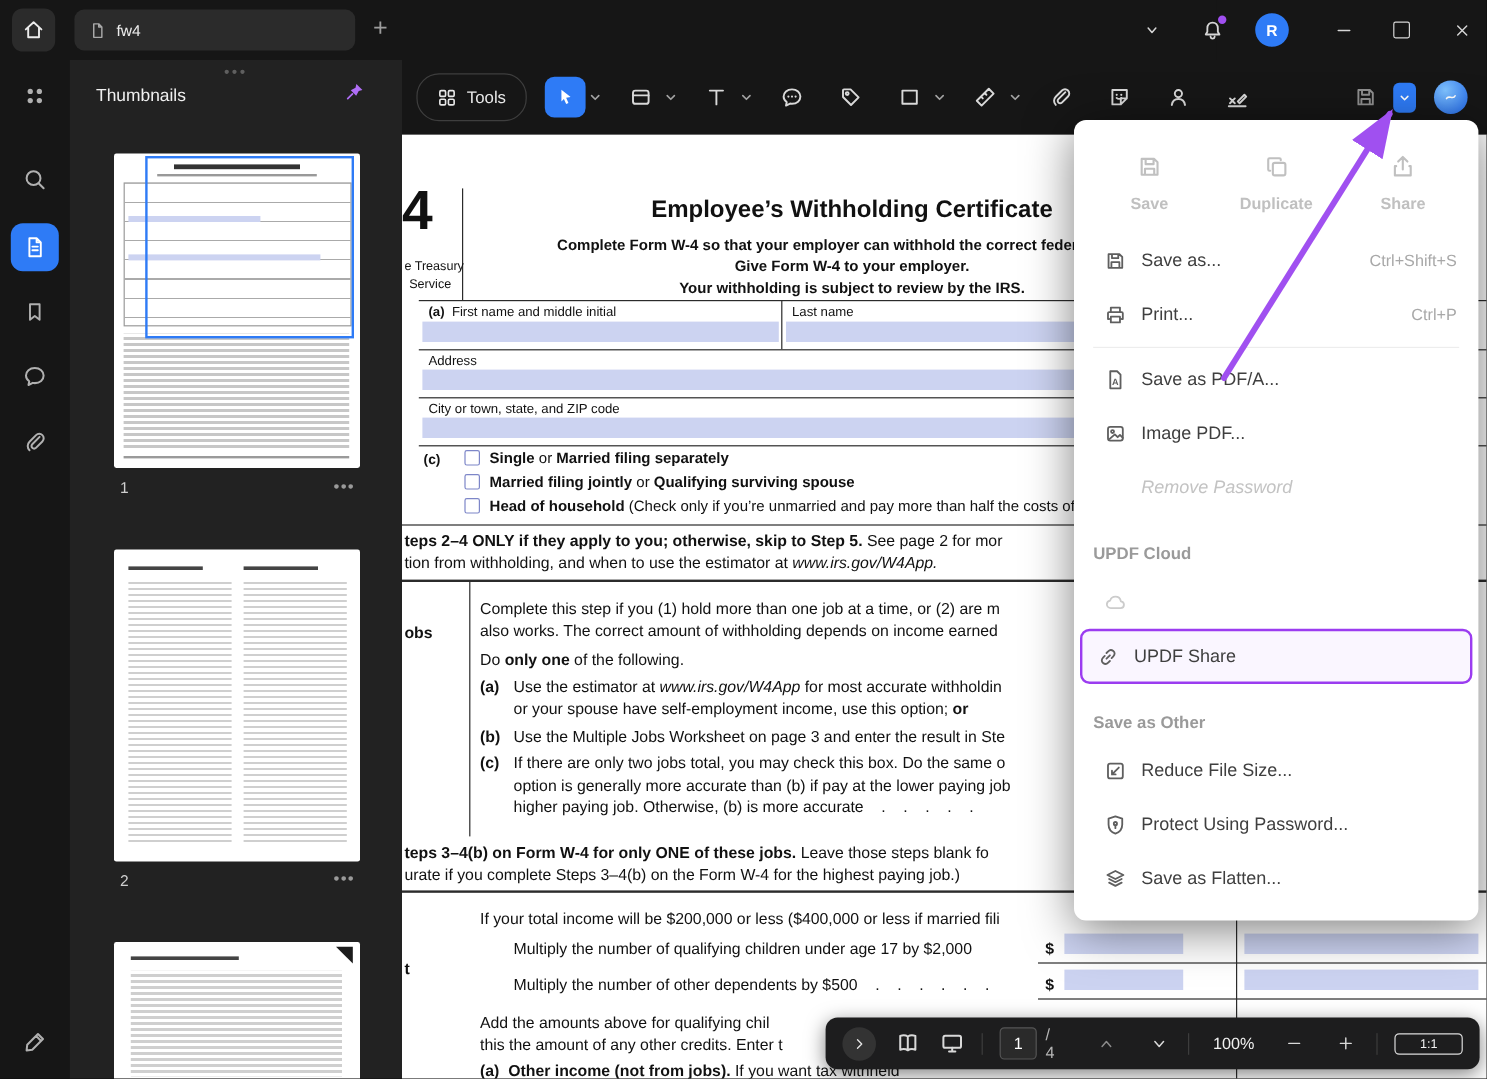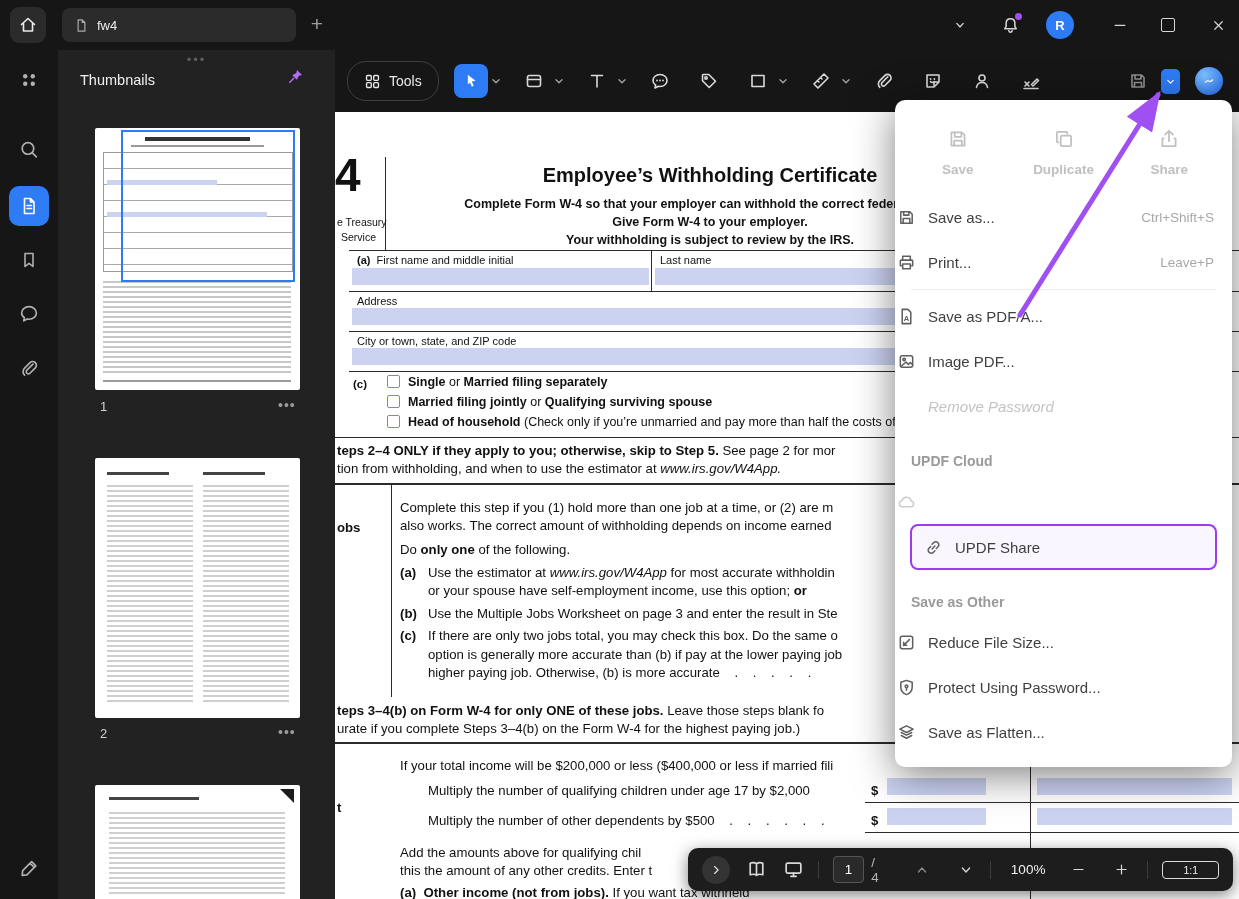--- a/index.html
+++ b/index.html
@@ -65,30 +65,30 @@
   .cbrow{position:absolute;white-space:pre;font-size:12.5px;}
   .big4{position:absolute;font-size:46px;font-weight:700;}
   .ptitle{position:absolute;left:55px;top:52px;width:640px;text-align:center;font-size:20px;font-weight:700;}
   .psub{position:absolute;left:55px;width:640px;text-align:center;font-size:12.5px;font-weight:700;}
   .pagency{position:absolute;font-size:10.5px;}
 
   
   .menu{position:absolute;left:895px;top:100px;width:337px;box-sizing:border-box;background:#fff;border-radius:10px;box-shadow:0 8px 40px rgba(0,0,0,.5);z-index:50;padding:14px 0 12px;color:#3f3f3f;font-size:15px;}
   .qrow{display:flex;padding:14px 10px 18px;}
   .qitem{flex:1;display:flex;flex-direction:column;align-items:center;gap:12px;color:#c0c0c0;font-size:13.5px;cursor:default;font-weight:bold;}
-  .mi{display:flex;align-items:center;height:45px;padding:0 18px 0 1px;gap:12px;cursor:pointer;}
+  .mi{display:flex;align-items:center;height:45px;padding:0 18px 0 24px;gap:12px;cursor:pointer;}
   .mi .mic{width:20px;height:20px;color:#5f5f5f;flex:none;display:flex;align-items:center;justify-content:center;}
   .mi .lbl{flex:1;color:#3f3f3f;}
   .mi .sc{color:#a8a8a8;font-size:13.5px;}
   .mi.dis{cursor:default;}
   .mi.dis .lbl{color:#c3c3c3;font-style:italic;}
   .mi.dis .mic{color:#cccccc;}
   .mdiv{height:1px;background:#ededed;margin:4px 16px;}
   .mhead{height:50px;display:flex;align-items:flex-end;padding:0 16px 10px;color:#9a9a9a;font-size:14px;font-weight:600;box-sizing:border-box;}
-  .mi.hl{border:2px solid #9b3cf0;border-radius:8px;margin:0 15px;height:42px;background:#faf6ff;padding:0 29px 0 11px;}
+  .mi.hl{border:2px solid #9b3cf0;border-radius:8px;margin:0 5px;height:42px;background:#faf6ff;padding:0 29px 0 11px;}
 
   
   .arrow{position:absolute;left:990px;top:75px;z-index:60;pointer-events:none;}
 
   
   .bbar{position:absolute;left:688px;top:848px;width:545px;height:43px;background:#1d1d1e;border-radius:10px;box-shadow:0 4px 16px rgba(0,0,0,.5);z-index:55;display:flex;align-items:center;padding:0 14px;box-sizing:border-box;color:#d9d9d9;}
   .bb-circle{width:28px;height:28px;border-radius:50%;background:#333;display:flex;align-items:center;justify-content:center;color:#e6e6e6;cursor:pointer;flex:none;}
   .bb-ic{display:flex;align-items:center;justify-content:center;color:#d9d9d9;cursor:pointer;}
   .bb-sep{width:1px;height:18px;background:#3d3d3d;flex:none;}
   .pagebox{width:30px;height:25px;background:#2a2a2a;border:1px solid #555;border-radius:4px;display:flex;align-items:center;justify-content:center;color:#fff;font-size:13.5px;cursor:text;}
@@ -491,21 +491,21 @@
       <span class="lbl">Save as...</span>
       <span class="sc">Ctrl+Shift+S</span>
     </div>
     <div class="mi">
       <span class="mic">
           <svg class="sv" width="19" height="19" viewBox="0 0 20 20">
             <path d="M6 7.5 V3.5 H14 V7.5 M4.5 13.5 H3.5 V8.5 C3.5 7.9 3.9 7.5 4.5 7.5 H15.5 C16.1 7.5 16.5 7.9 16.5 8.5 V13.5 H15.5 M6 11.5 H14 V16.5 H6 Z"></path>
           </svg>
         </span>
       <span class="lbl">Print...</span>
-      <span class="sc">Leave+P</span>
+      <span class="sc">Ctrl+P</span>
     </div>
 
     <div class="mdiv"></div>
 
     <div class="mi">
       <span class="mic">
           <svg class="sv" width="19" height="19" viewBox="0 0 20 20">
             <path d="M5.5 2.5 H11.5 L14.5 5.5 V17.5 H5.5 Z"></path>
             <text x="10" y="14.5" text-anchor="middle" font-size="8" font-weight="bold" fill="currentColor" stroke="none">A</text>
           </svg>

